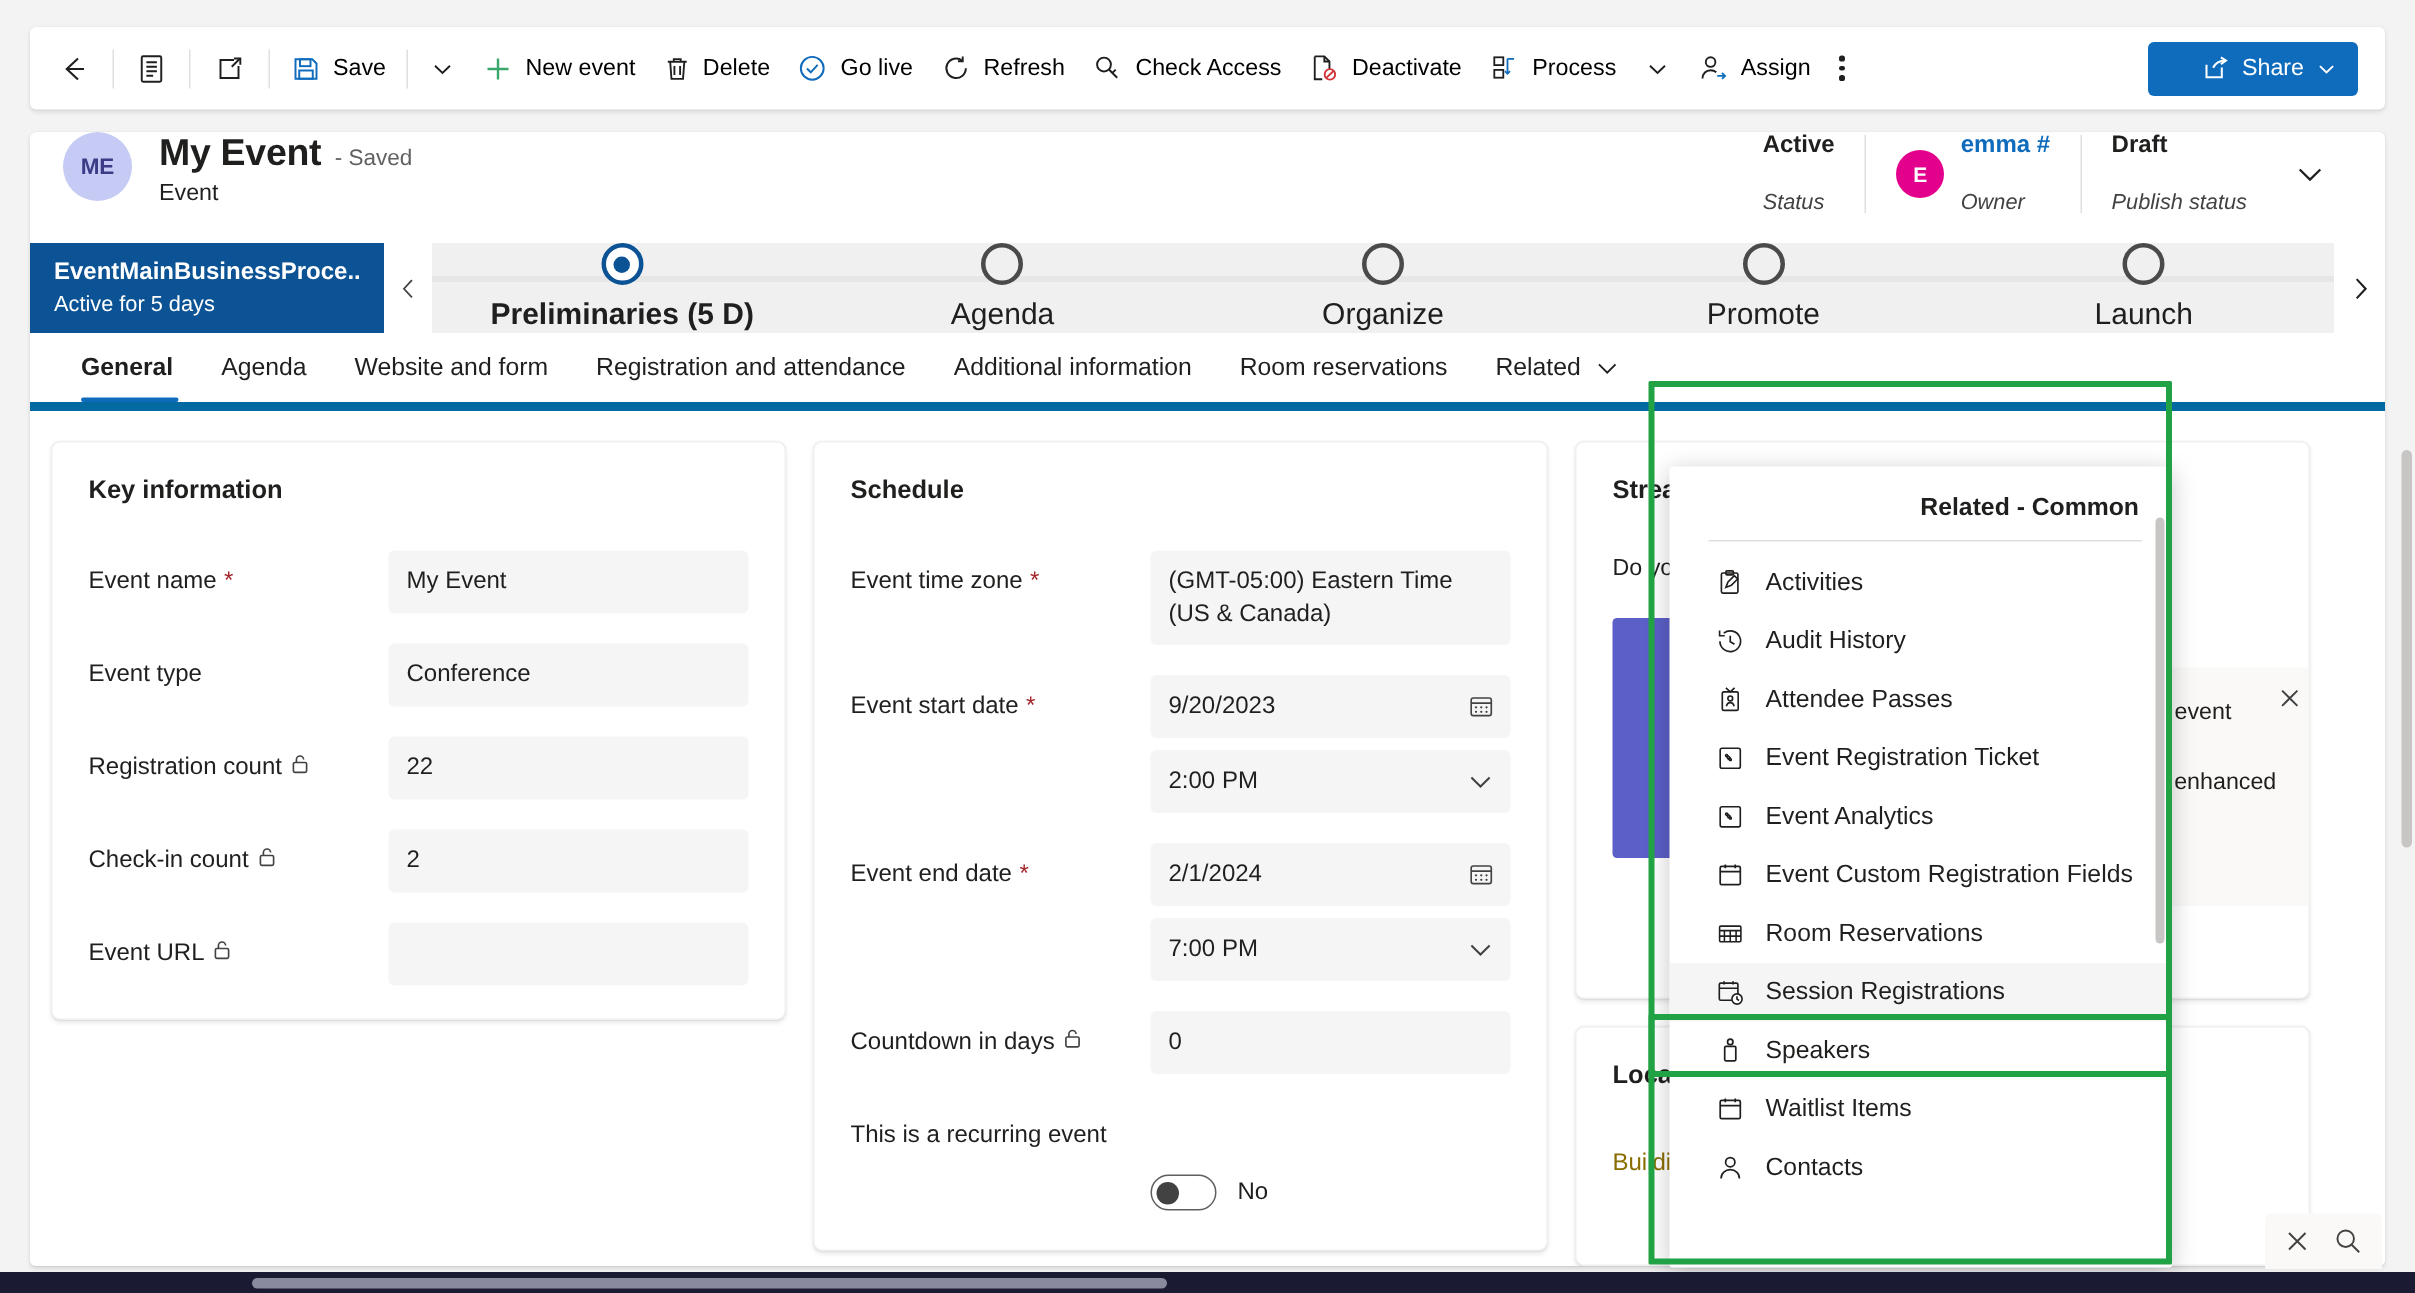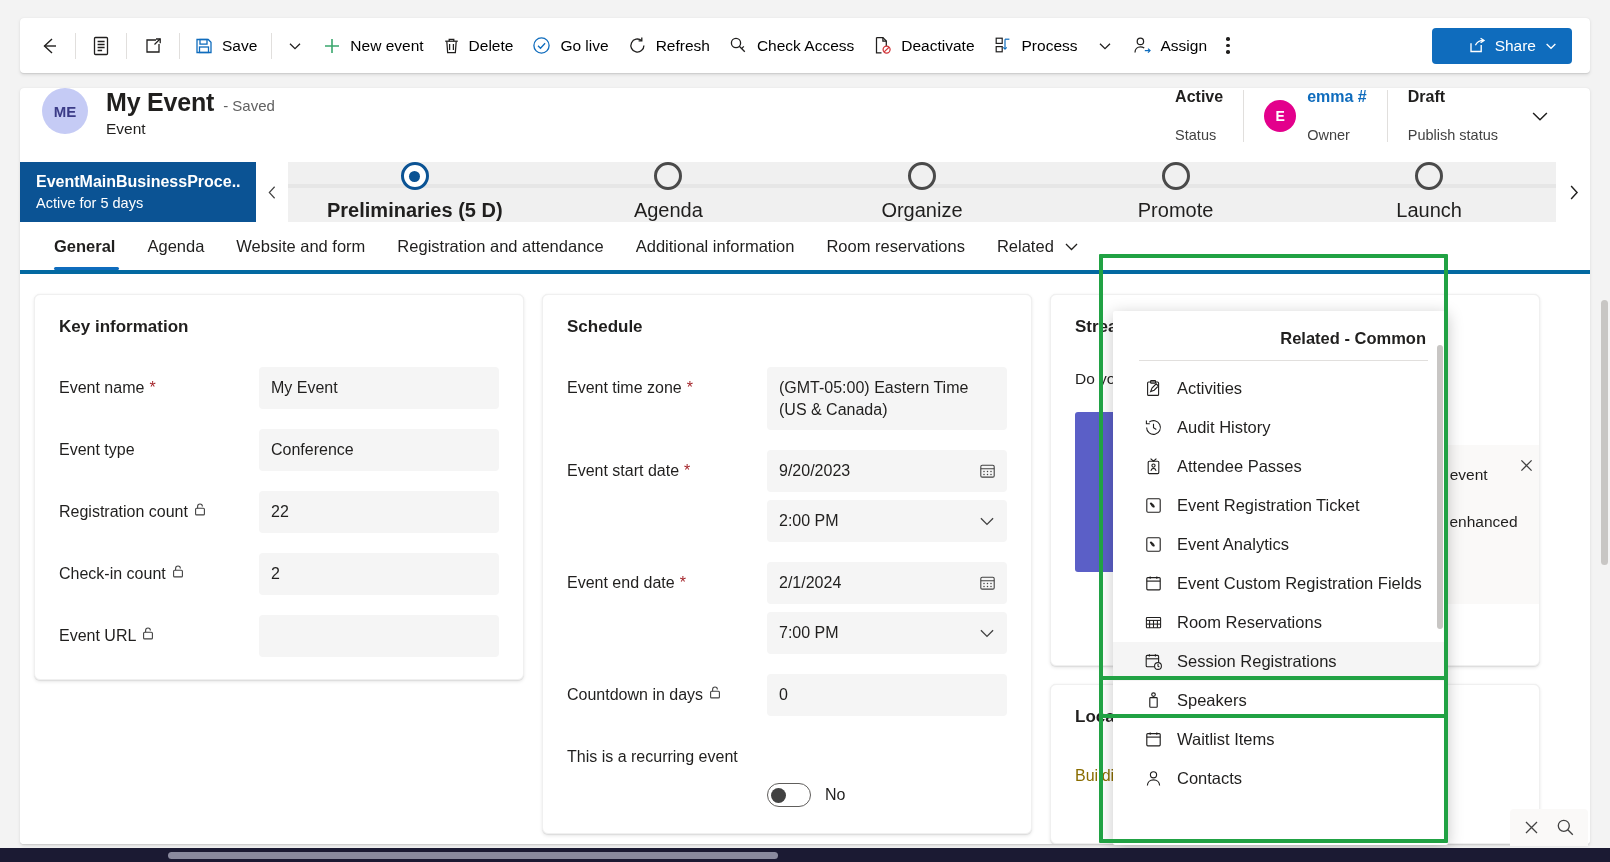--- a/index.html
+++ b/index.html
@@ -57,21 +57,21 @@
   .rec-title-row { display: flex; align-items: baseline; gap: 9px; }
   .rec-title { font-size: 25px; font-weight: 600; color: #201f1e; letter-spacing: -0.2px; }
   .rec-saved { font-size: 15px; color: #616161; }
   .rec-sub { font-size: 15.5px; color: #201f1e; margin-top: 3px; }
 
   .hdr-right { margin-left: auto; display: flex; align-items: center; height: 56px; }
   .hdr-field { padding: 0 20px; display: flex; flex-direction: column; justify-content: center; height: 52px; }
   .hdr-field.bordered { border-left: 1px solid #e1dfdd; }
   .hdr-v { font-size: 16px; font-weight: 700; color: #201f1e; line-height: 1.3; }
   .hdr-v.link { color: #0f6cbd; font-weight: 700; }
-  .hdr-l { font-size: 14.5px; color: #424242; line-height: 1.3; margin-top: 19px; }
+  .hdr-l { font-size: 14.5px; color: #424242; line-height: 1.3; margin-top: 19px; font-style: italic; }
   .owner-field { display: flex; align-items: center; gap: 11px; padding: 0 20px; border-left: 1px solid #e1dfdd; height: 52px; }
   .owner-av {
     width: 32px; height: 32px; border-radius: 50%; background: #e3008c; color: #fff;
     display: flex; align-items: center; justify-content: center; font-size: 14px; font-weight: 600;
   }
   .hdr-chev { padding: 0 18px 0 12px; cursor: pointer; }
 
   
   .bpf { height: 60px; display: flex; background: #f0f0f0; }
   .bpf-name {
@@ -85,21 +85,21 @@
   .bpf-line { position: absolute; left: 0; right: 0; top: 22px; height: 4px; background: #e6e6e6; }
   .stage { flex: 1; display: flex; flex-direction: column; align-items: center; position: relative; z-index: 2; cursor: pointer; }
   .st-dot { width: 28px; height: 28px; border-radius: 50%; border: 3px solid #4a4a4a; background: #f0f0f0; }
   .st-dot.active { border-color: #0b5394; background: #fff; display: flex; align-items: center; justify-content: center; }
   .st-dot.active::after { content: ""; width: 11px; height: 11px; border-radius: 50%; background: #0b5394; }
   .st-lbl { margin-top: 9px; font-size: 20px; color: #201f1e; white-space: nowrap; }
   .st-lbl.active { font-weight: 600; }
   .bpf-next { width: 34px; display: flex; align-items: center; justify-content: center; background: #fff; cursor: pointer; flex: none; }
 
   
-  .tabs { height: 52px; display: flex; align-items: stretch; padding: 0 22px; border-bottom: 4px solid #0369a1; position: relative; }
+  .tabs { height: 52px; display: flex; align-items: stretch; padding: 0 22px; border-bottom: 6px solid #0369a1; position: relative; }
   .tab {
     display: flex; align-items: center; padding: 0 16px; font-size: 16.5px; color: #201f1e;
     position: relative; cursor: pointer; white-space: nowrap;
   }
   .tab:first-child { padding-left: 12px; }
   .tab.active { font-weight: 700; }
   .tab.active::after {
     content: ""; position: absolute; left: 12px; right: 12px; bottom: 0; height: 3px; background: #0f6cbd; border-radius: 2px;
   }
   .tab .chev { margin-left: 9px; display: inline-flex; }

